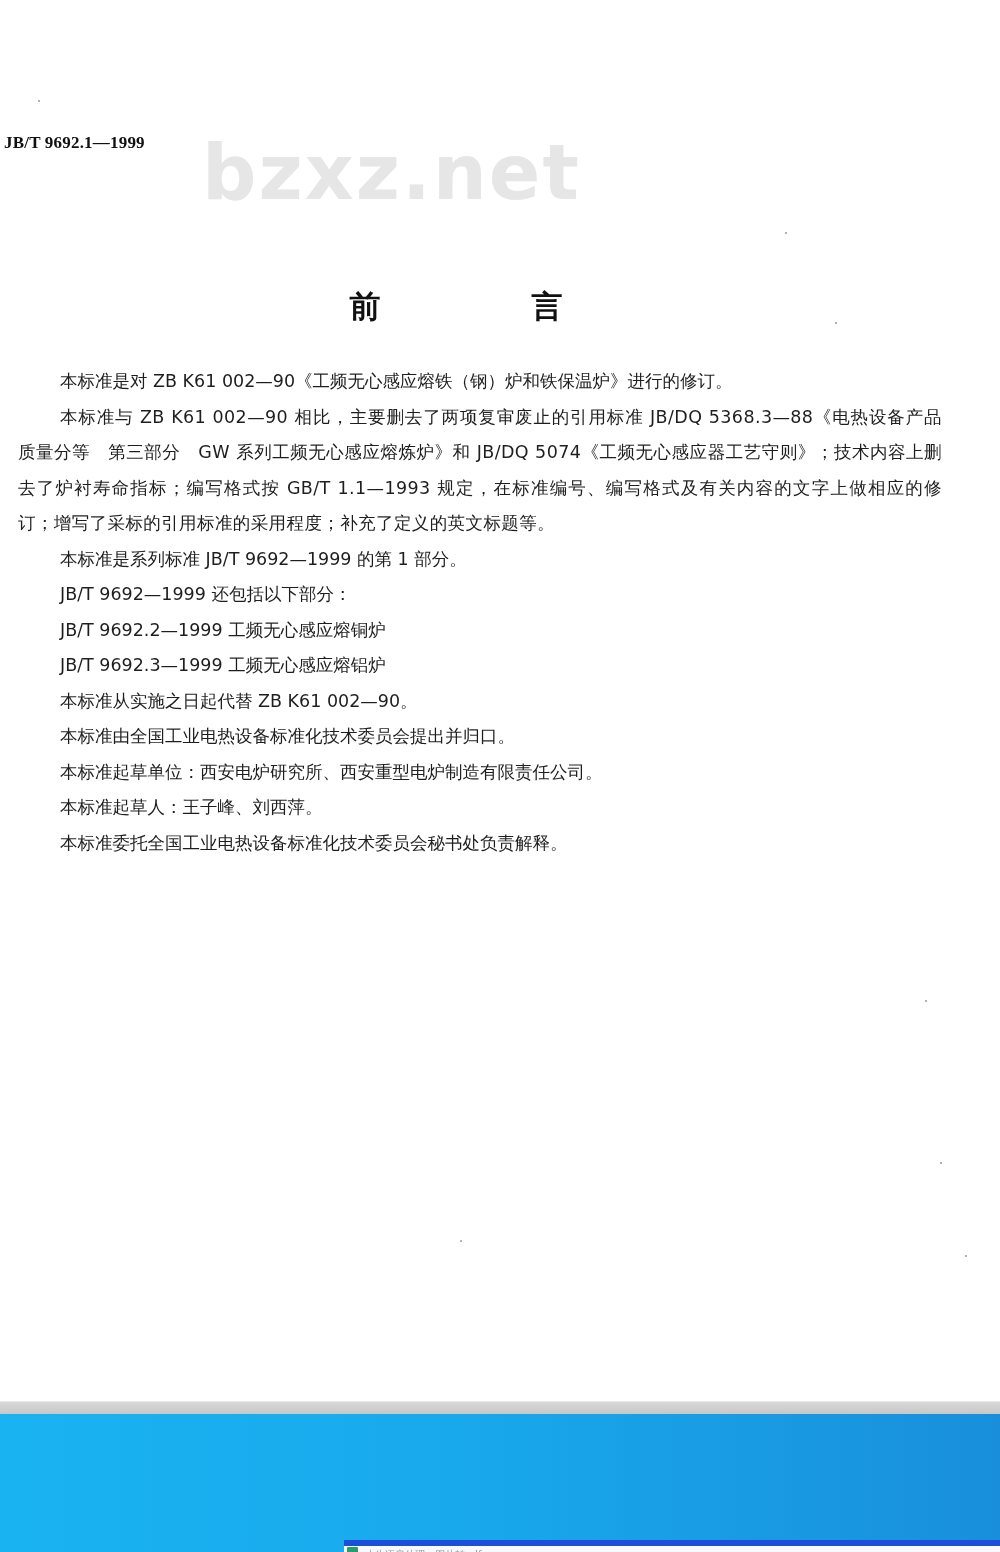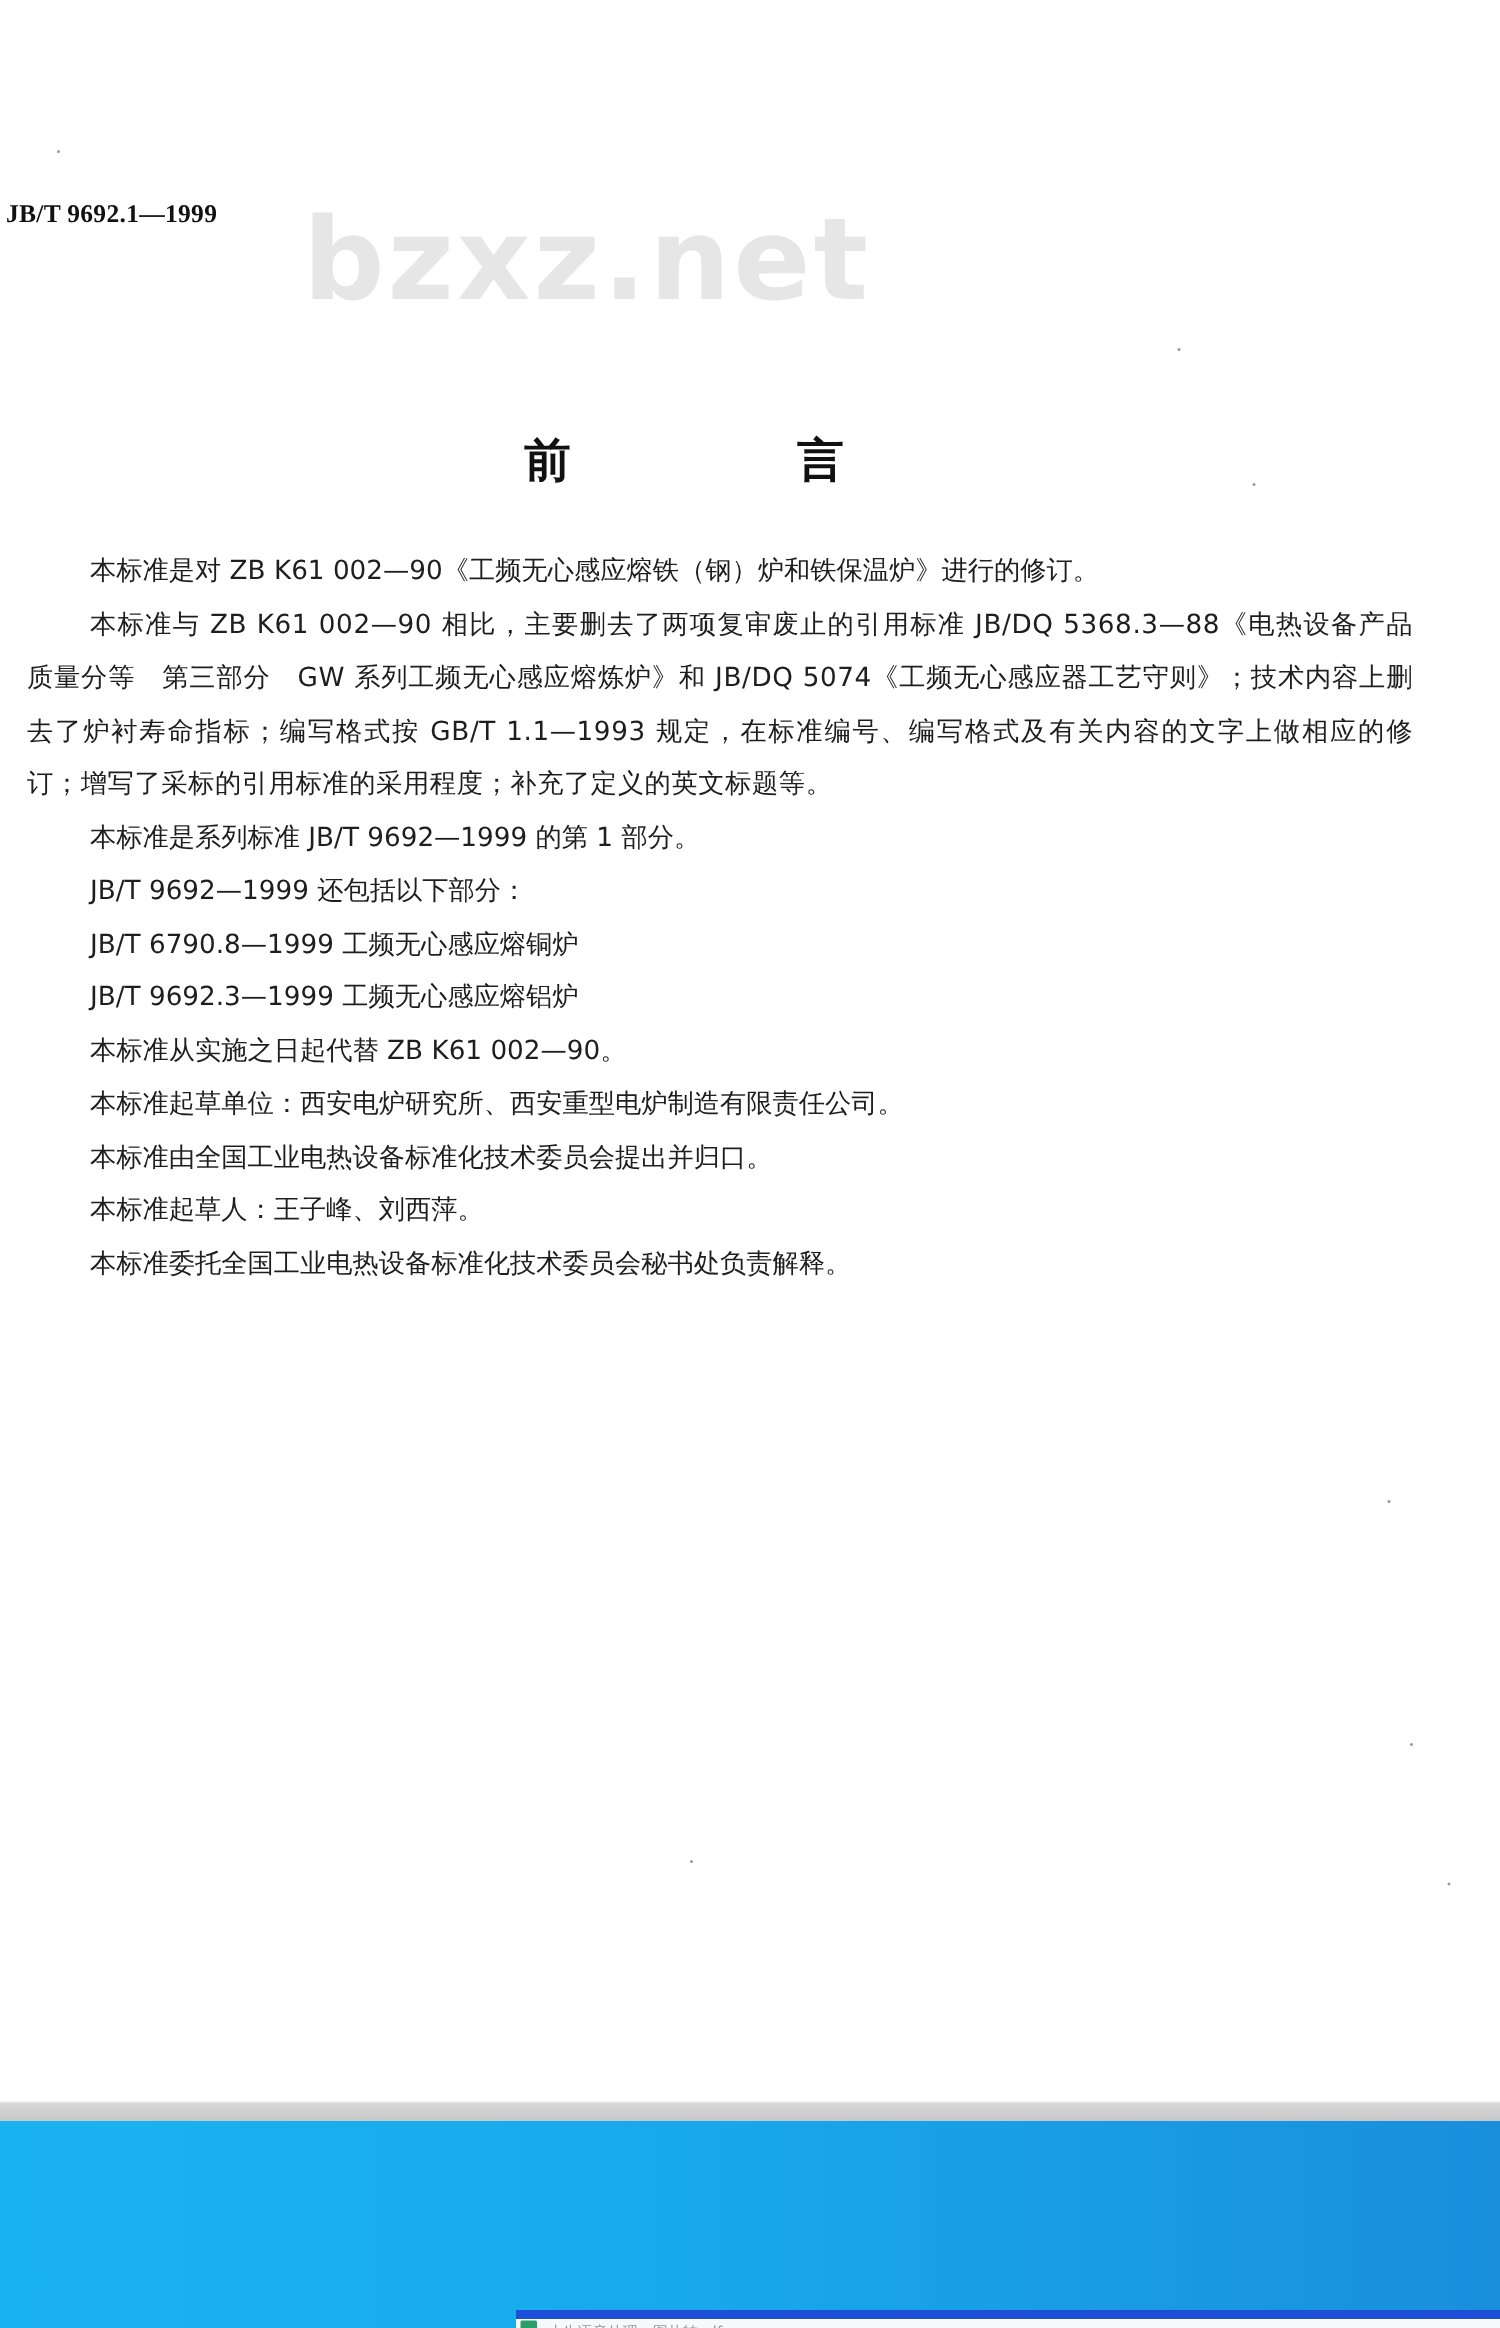--- a/index.html
+++ b/index.html
@@ -70,25 +70,25 @@
 <div class="page">
   <div class="doc-id">JB/T  9692.1—1999</div>
   <div class="watermark">bzxz.net</div>
   <div class="title">前　言</div>
 
   <div class="body-text">
     <p class="para">本标准是对 ZB K61 002—90《工频无心感应熔铁（钢）炉和铁保温炉》进行的修订。</p>
     <p class="para long">本标准与 ZB K61 002—90 相比，主要删去了两项复审废止的引用标准 JB/DQ 5368.3—88《电热设备产品质量分等　第三部分　GW 系列工频无心感应熔炼炉》和 JB/DQ 5074《工频无心感应器工艺守则》；技术内容上删去了炉衬寿命指标；编写格式按 GB/T 1.1—1993 规定，在标准编号、编写格式及有关内容的文字上做相应的修订；增写了采标的引用标准的采用程度；补充了定义的英文标题等。</p>
     <p class="para">本标准是系列标准 JB/T 9692—1999 的第 1 部分。</p>
     <p class="para">JB/T 9692—1999 还包括以下部分：</p>
-    <p class="para">JB/T 6790.8—1999 工频无心感应熔铜炉</p>
+    <p class="para">JB/T 9692.2—1999 工频无心感应熔铜炉</p>
     <p class="para">JB/T 9692.3—1999 工频无心感应熔铝炉</p>
     <p class="para">本标准从实施之日起代替 ZB K61 002—90。</p>
+    <p class="para">本标准由全国工业电热设备标准化技术委员会提出并归口。</p>
     <p class="para">本标准起草单位：西安电炉研究所、西安重型电炉制造有限责任公司。</p>
-    <p class="para">本标准由全国工业电热设备标准化技术委员会提出并归口。</p>
     <p class="para">本标准起草人：王子峰、刘西萍。</p>
     <p class="para">本标准委托全国工业电热设备标准化技术委员会秘书处负责解释。</p>
   </div>
 
   <span class="speck" style="left:38px;top:100px"></span>
   <span class="speck" style="left:785px;top:232px"></span>
   <span class="speck" style="left:835px;top:322px"></span>
   <span class="speck" style="left:925px;top:1000px"></span>
   <span class="speck" style="left:940px;top:1162px"></span>
   <span class="speck" style="left:460px;top:1240px"></span>

